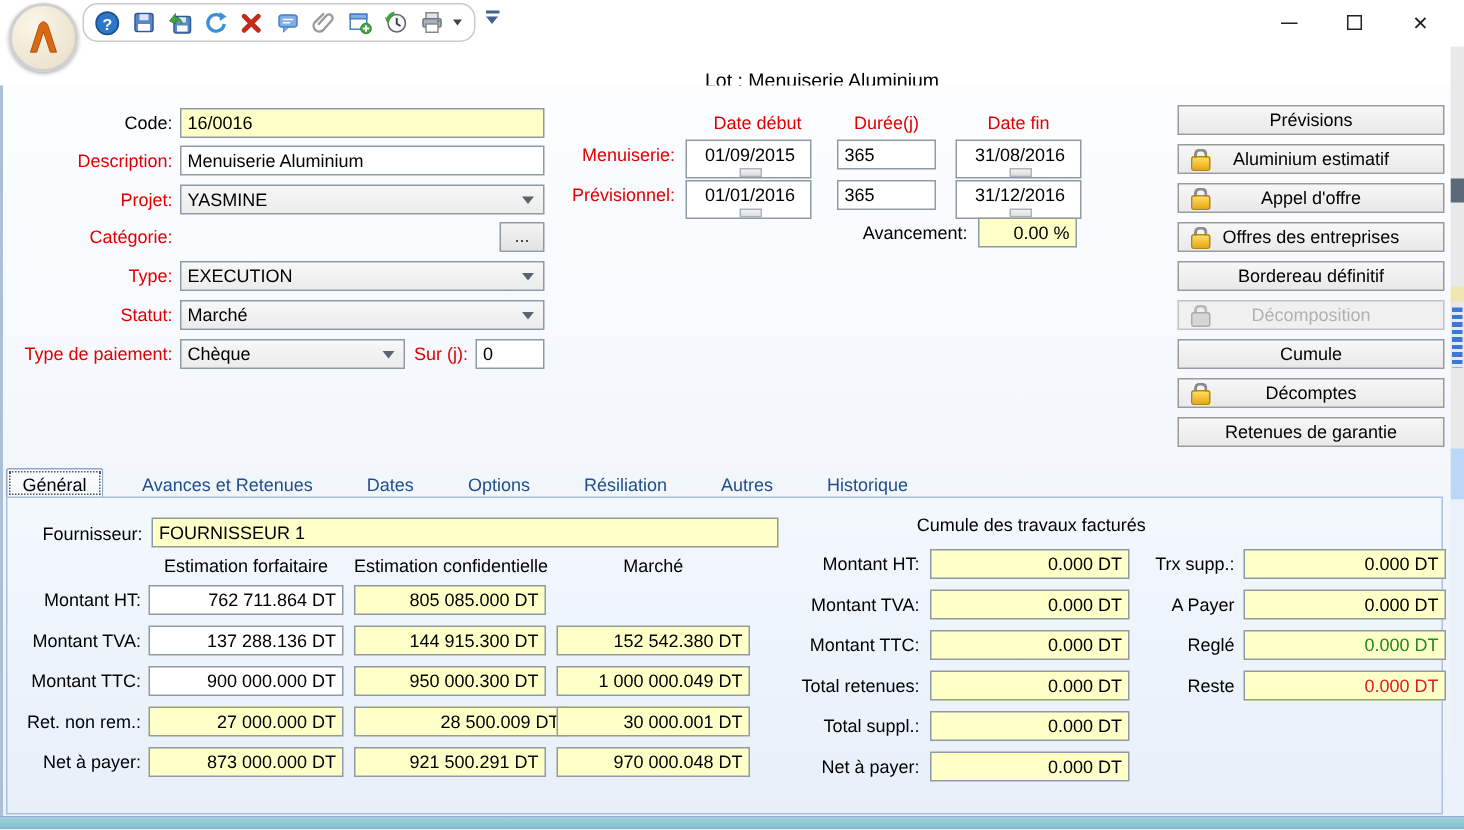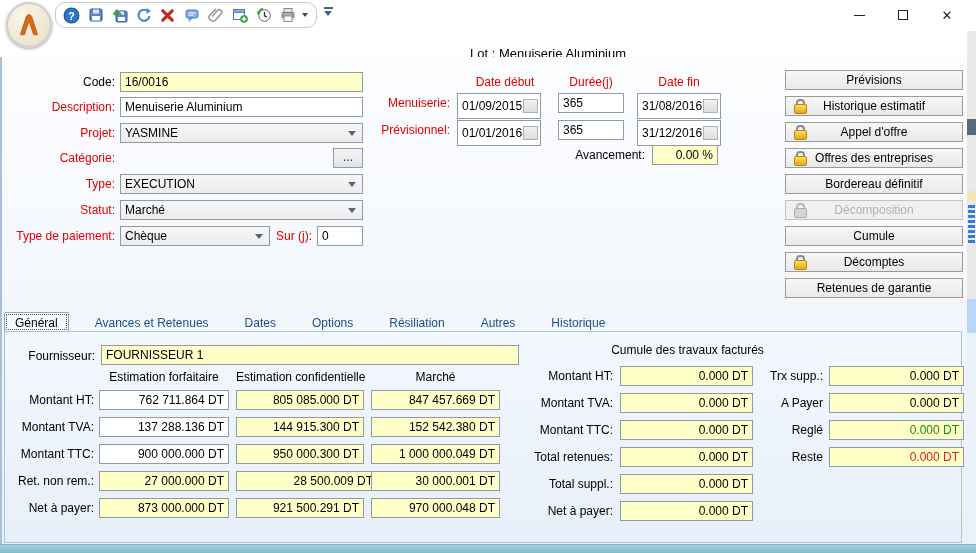--- a/index.html
+++ b/index.html
@@ -52,21 +52,21 @@
   .field.yellow { background:#FFFFC8; }
   .field.money { text-align:right; }
   .green-val { color:#1F8A1F; }
   .red-val { color:#E02020; }
 
   .combo { position:absolute; height:20px; border:1px solid #8E9AA5; background:linear-gradient(#F7F7F7,#ECECEC);
            display:flex; align-items:center; padding:0 4px; }
   .combo-text { flex:1; line-height:18px; }
   .combo-arrow { width:0; height:0; border-left:4px solid transparent; border-right:4px solid transparent; border-top:5px solid #5A6570; margin-right:2px; }
 
-  .datefield { position:absolute; height:26px; border:1px solid #8E9AA5; background:#FFF; display:flex; align-items:center; padding:0 2px 0 4px; }
+  .datefield { position:absolute; height:26px; border:1px solid #8E9AA5; background:#FFF; display:flex; align-items:center; padding:0 2px 0 4px;flex-direction:column; }
   .datefield .dt { flex:1; line-height:18px; }
   .dp-btn { width:15px; height:14px; background:linear-gradient(#F2F2F2,#DDDDDD); border:1px solid #AAB2BA; }
 
   .browse-btn { position:absolute; height:20px; background:linear-gradient(#F4F4F4,#E2E2E2); border:1px solid #8E9AA5;
                 text-align:center; line-height:17px; color:#333; }
 
   
   .sidebtn { position:absolute; left:785px; width:178px; height:20px; background:linear-gradient(#F7F7F7,#E9E9E9);
              border:1px solid #9A9A9A; text-align:center; line-height:18px; color:#000; }
   .sidebtn.disabled { color:#B2B2B2; border-color:#C2C2C2; background:#F0F0F0; }
@@ -258,21 +258,21 @@
   <div class="field" style="left:558px;top:120px;width:66px">365</div>
   <div class="datefield" style="left:637px;top:120px;width:84px">
     <span class="dt">31/12/2016</span>
     <span class="dp-btn"></span>
   </div>
 
   <div class="lbl" style="left:545px;top:148px;width:100px">Avancement:</div>
   <div class="field yellow money" style="left:652px;top:145px;width:66px">0.00 %</div>
 
   <div class="sidebtn" style="top:70px"><span>Prévisions</span></div>
-  <div class="sidebtn" style="top:96px"><span class="lock"></span><span>Historique estimatif</span></div>
+  <div class="sidebtn" style="top:96px"><span class="lock"></span><span>Aluminium estimatif</span></div>
   <div class="sidebtn" style="top:122px"><span class="lock"></span><span>Appel d'offre</span></div>
   <div class="sidebtn" style="top:148px"><span class="lock"></span><span>Offres des entreprises</span></div>
   <div class="sidebtn" style="top:174px"><span>Bordereau définitif</span></div>
   <div class="sidebtn disabled" style="top:200px"><span class="lock gray"></span><span>Décomposition</span></div>
   <div class="sidebtn" style="top:226px"><span>Cumule</span></div>
   <div class="sidebtn" style="top:252px"><span class="lock"></span><span>Décomptes</span></div>
   <div class="sidebtn" style="top:278px"><span>Retenues de garantie</span></div>
 
   <div class="tabstrip">
     <div class="tab selected">Général</div>
@@ -289,21 +289,20 @@
     <div class="lbl" style="left:0;top:17px;width:90px">Fournisseur:</div>
     <div class="field yellow" style="left:96px;top:13px;width:418px">FOURNISSEUR 1</div>
 
     <div class="lbl center" style="left:94px;top:38px;width:130px">Estimation forfaitaire</div>
     <div class="lbl center" style="left:231px;top:38px;width:128px">Estimation confidentielle</div>
     <div class="lbl center" style="left:366px;top:38px;width:129px">Marché</div>
 
     <div class="lbl" style="left:0;top:61px;width:89px">Montant HT:</div>
     <div class="field money" style="left:94px;top:58px;width:130px">762 711.864 DT</div>
     <div class="field money yellow" style="left:231px;top:58px;width:128px">805 085.000 DT</div>
-    <div class="field money yellow" style="left:366px;top:58px;width:129px">847 457.669 DT</div>
 
     <div class="lbl" style="left:0;top:88px;width:89px">Montant TVA:</div>
     <div class="field money" style="left:94px;top:85px;width:130px">137 288.136 DT</div>
     <div class="field money yellow" style="left:231px;top:85px;width:128px">144 915.300 DT</div>
     <div class="field money yellow" style="left:366px;top:85px;width:129px">152 542.380 DT</div>
 
     <div class="lbl" style="left:0;top:115px;width:89px">Montant TTC:</div>
     <div class="field money" style="left:94px;top:112px;width:130px">900 000.000 DT</div>
     <div class="field money yellow" style="left:231px;top:112px;width:128px">950 000.300 DT</div>
     <div class="field money yellow" style="left:366px;top:112px;width:129px">1 000 000.049 DT</div>

